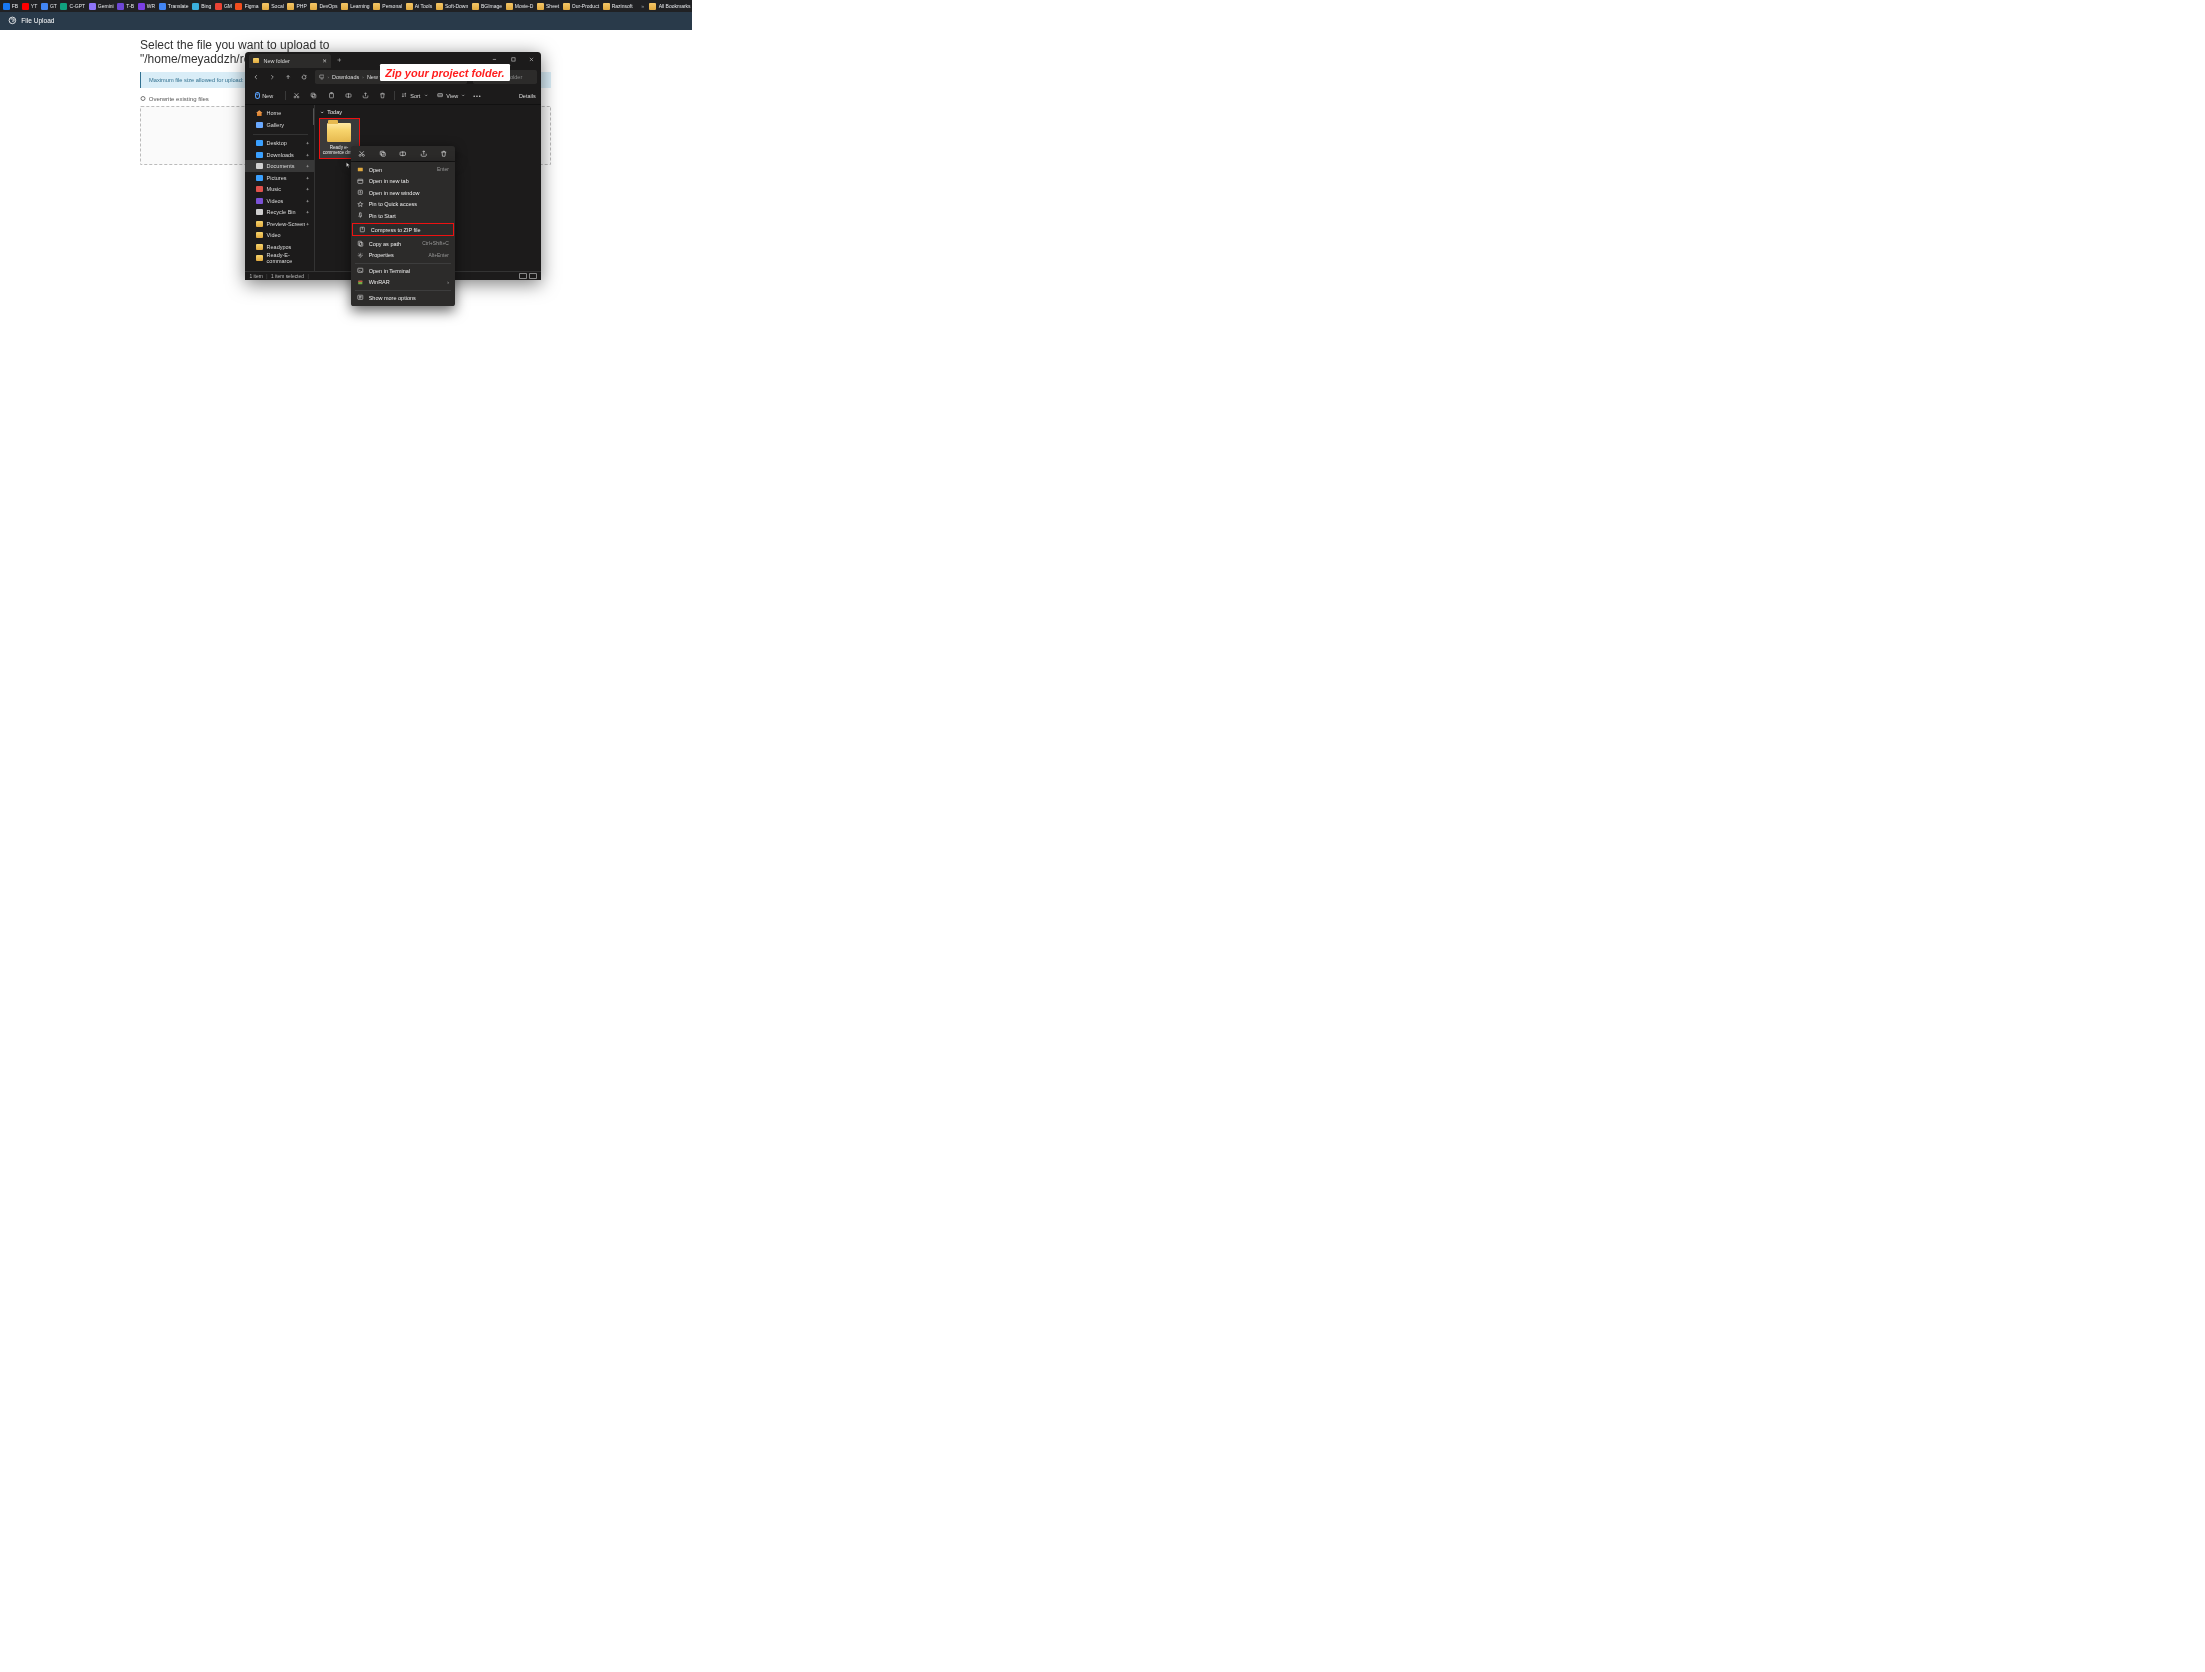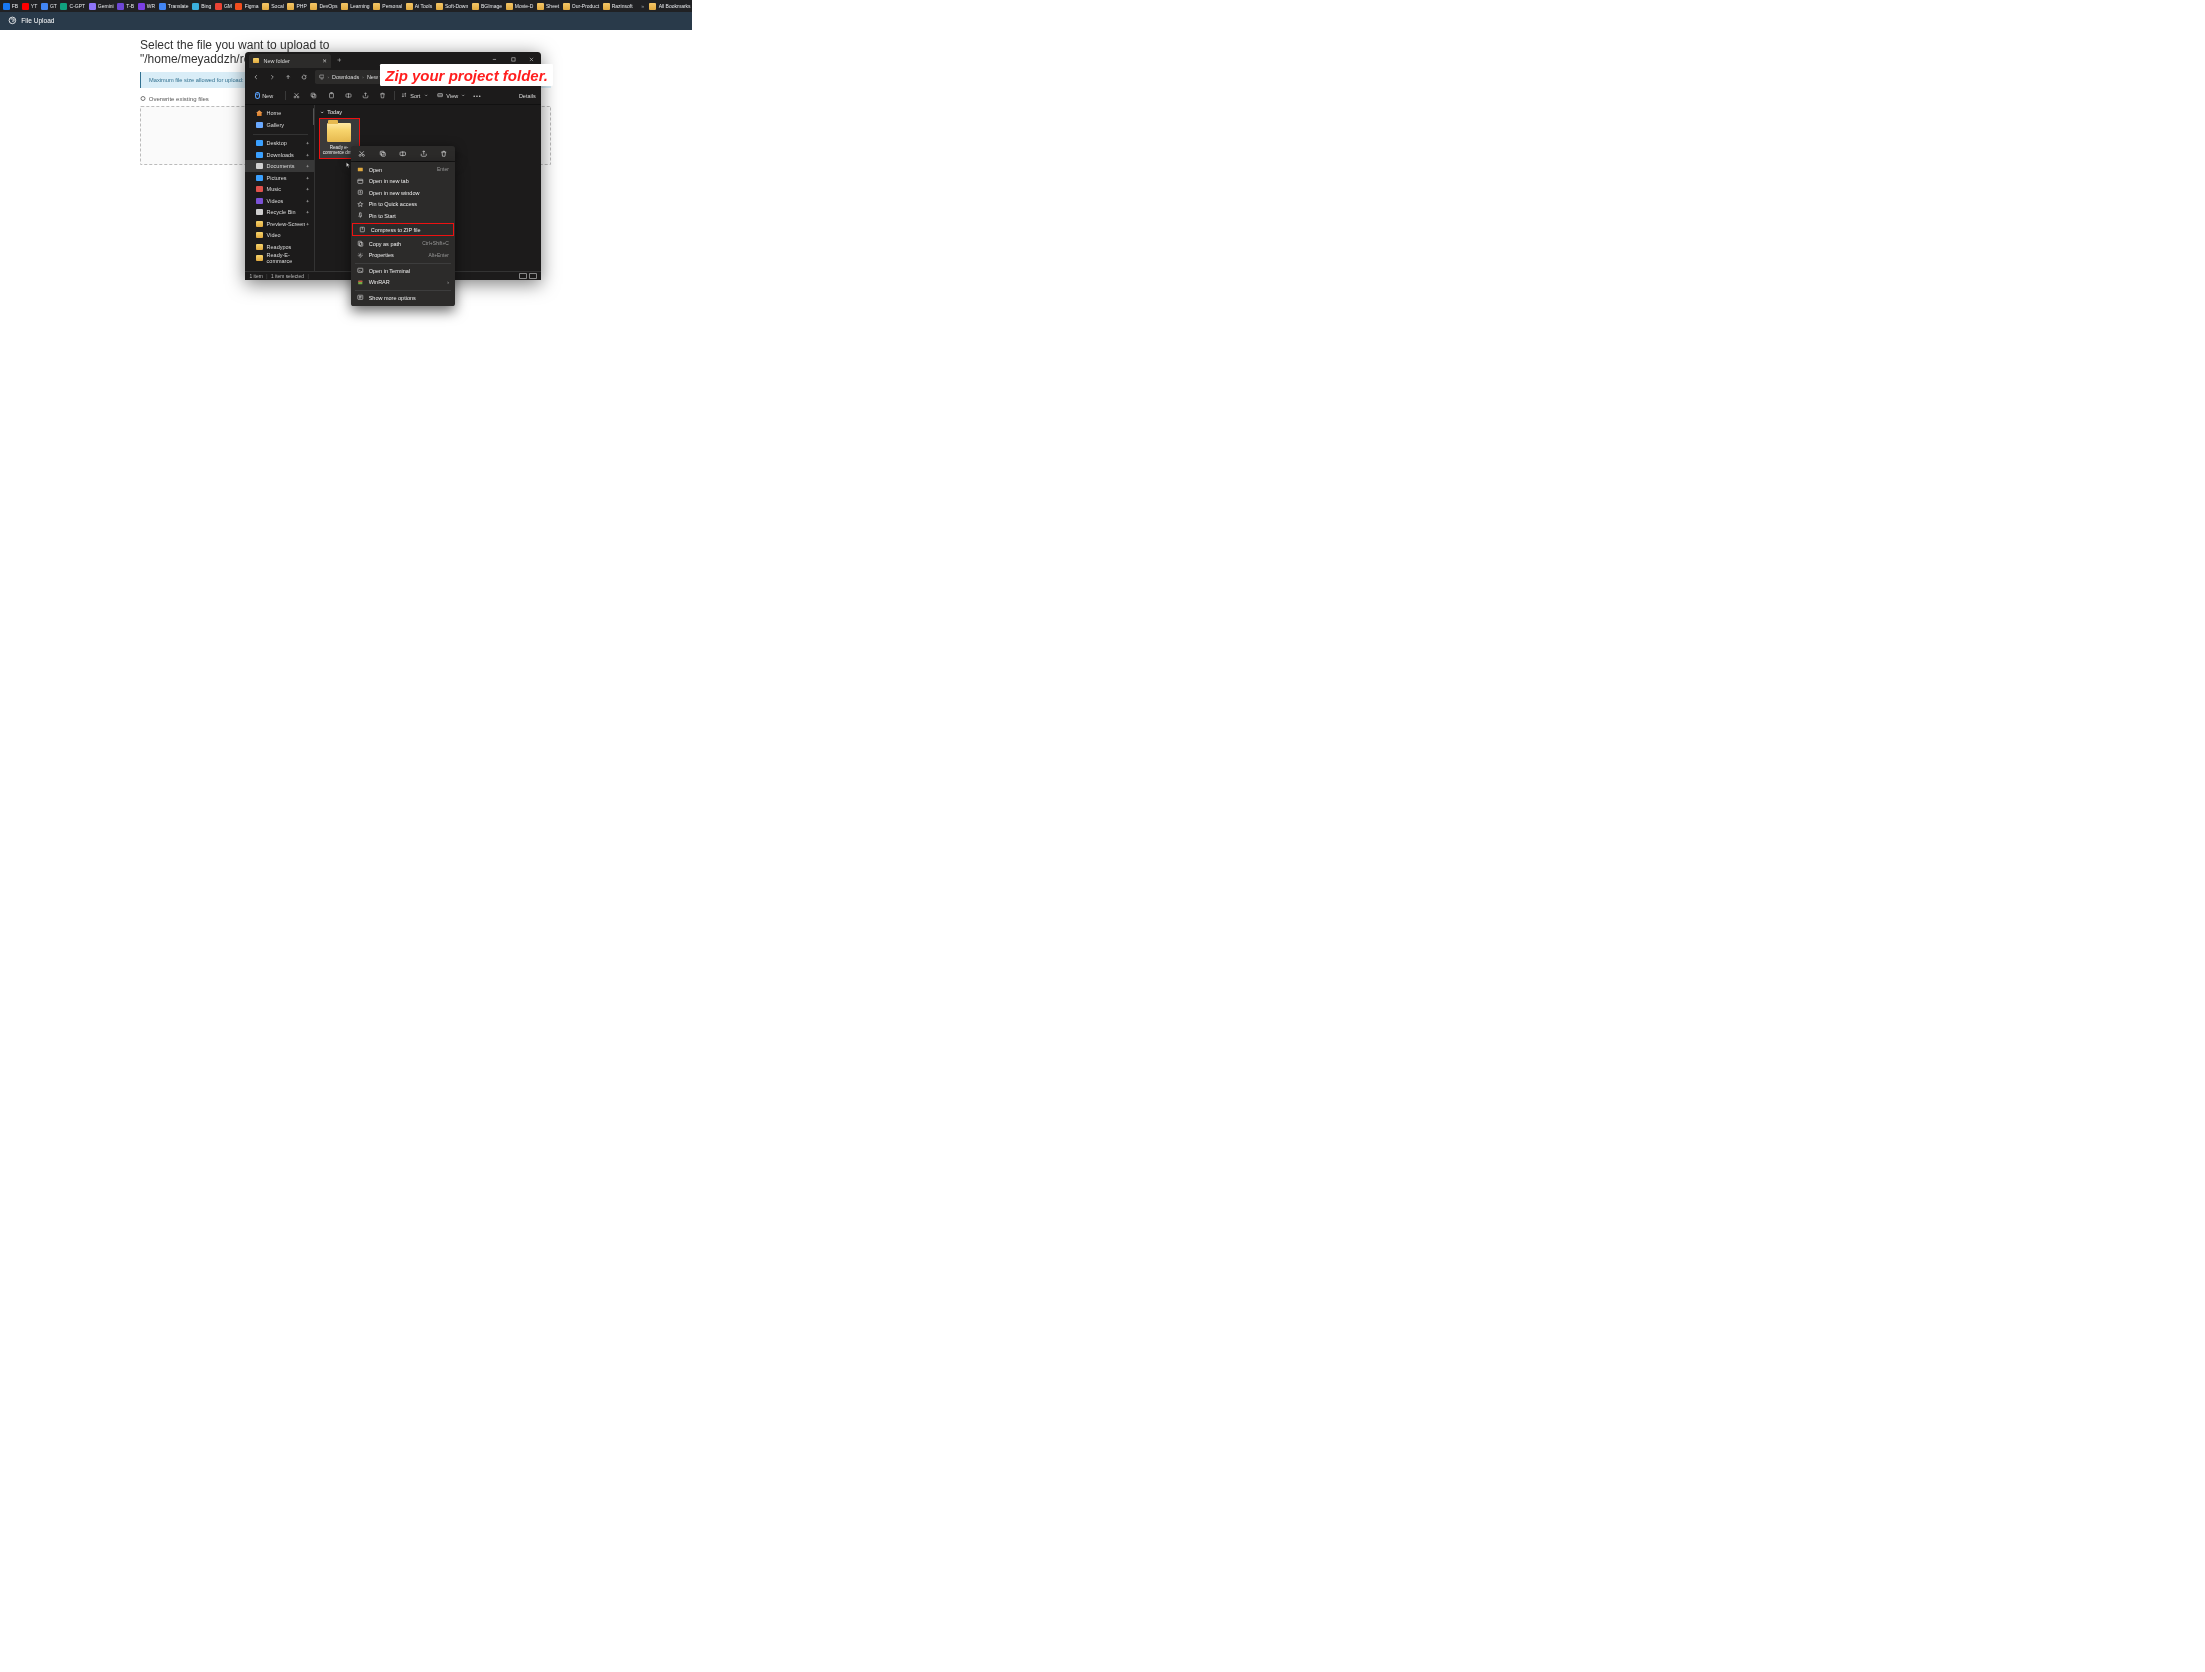--- a/index.html
+++ b/index.html
@@ -72,21 +72,21 @@
   .grp-hdr { display: flex; align-items: center; gap: 2.6px; color: #eee; margin-bottom: 2.6px; }
   .grp-hdr svg { width: 4.4px; height: 4.4px; stroke: #eee; stroke-width: 2; fill: none; }
 
   .folder-item { position: absolute; top: 13.2px; left: 3.5px; width: 41px; border: 0.9px solid #e11; padding: 1.8px 0 2.6px; text-align: center; background: #3a3a3a; }
   .folder-ico-big { width: 24px; height: 19.4px; margin: 1.8px auto 2.6px; background: linear-gradient(#ffe9a3,#f6d36b 40%,#e6b94f); border-radius: 1.3px; position: relative; }
   .folder-ico-big::before { content:""; position:absolute; top:-3.1px; left:1.3px; width:9.7px; height:4px; background:#e6b94f; border-radius:0.9px 0.9px 0 0; }
   .folder-name { font-size: 4.6px; color: #eee; line-height: 1.15; padding: 0 0.9px; }
   .cursor { position: absolute; top: 43px; left: 26.5px; width: 4.4px; height: 6.2px; }
   .cursor svg { width: 100%; height: 100%; fill: #fff; stroke: #000; stroke-width: .8; }
 
-  .callout { position: absolute; top: 64px; left: 380px; background: #fff; padding: 2.6px 5.3px; border-radius: 1.3px; font-size: 15px; font-weight: 700; color: #ff1e1e; font-style: italic; }
+  .callout { position: absolute; top: 64px; left: 380px; background: #fff; padding: 2.6px 5.3px; border-radius: 1.3px; font-size: 11px; font-weight: 700; color: #ff1e1e; font-style: italic; }
 
   .status-bar { height: 8.8px; background: #1C1B1B; border-top: 0.4px solid #333; display: flex; align-items: center; padding: 0 4.4px; color: #bbb; font-size: 4.9px; gap: 3.5px; }
   .status-sep { color: #555; }
   .status-right { margin-left: auto; display: flex; gap: 1.8px; }
   .status-right span { width: 8px; height: 6.2px; border: 0.4px solid #888; border-radius: 0.9px; display: inline-block; }
 
   
   .ctx-top { position: absolute; top: 146px; left: 351px; width: 104px; background: #2C2B2A; border-radius: 2.6px 2.6px 0 0; padding: 3.5px 1.8px; display: flex; gap: 1.8px; box-shadow: 0 2.6px 10.6px rgba(0,0,0,.6); }
   .ctx-top .cell { flex: 1; display: flex; align-items: center; justify-content: center; }
   .ctx-top svg { width: 7.5px; height: 7.5px; stroke: #ddd; stroke-width: 1.6; fill: none; }

